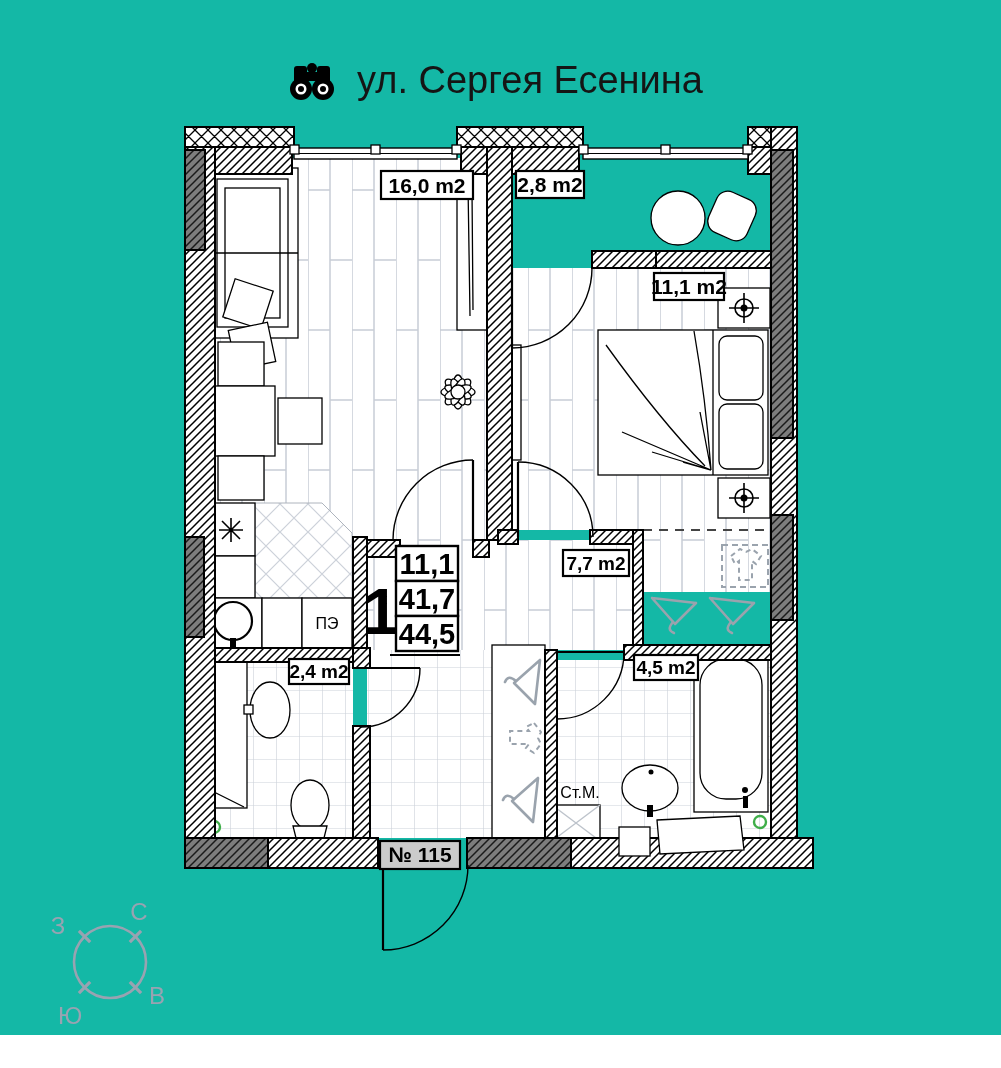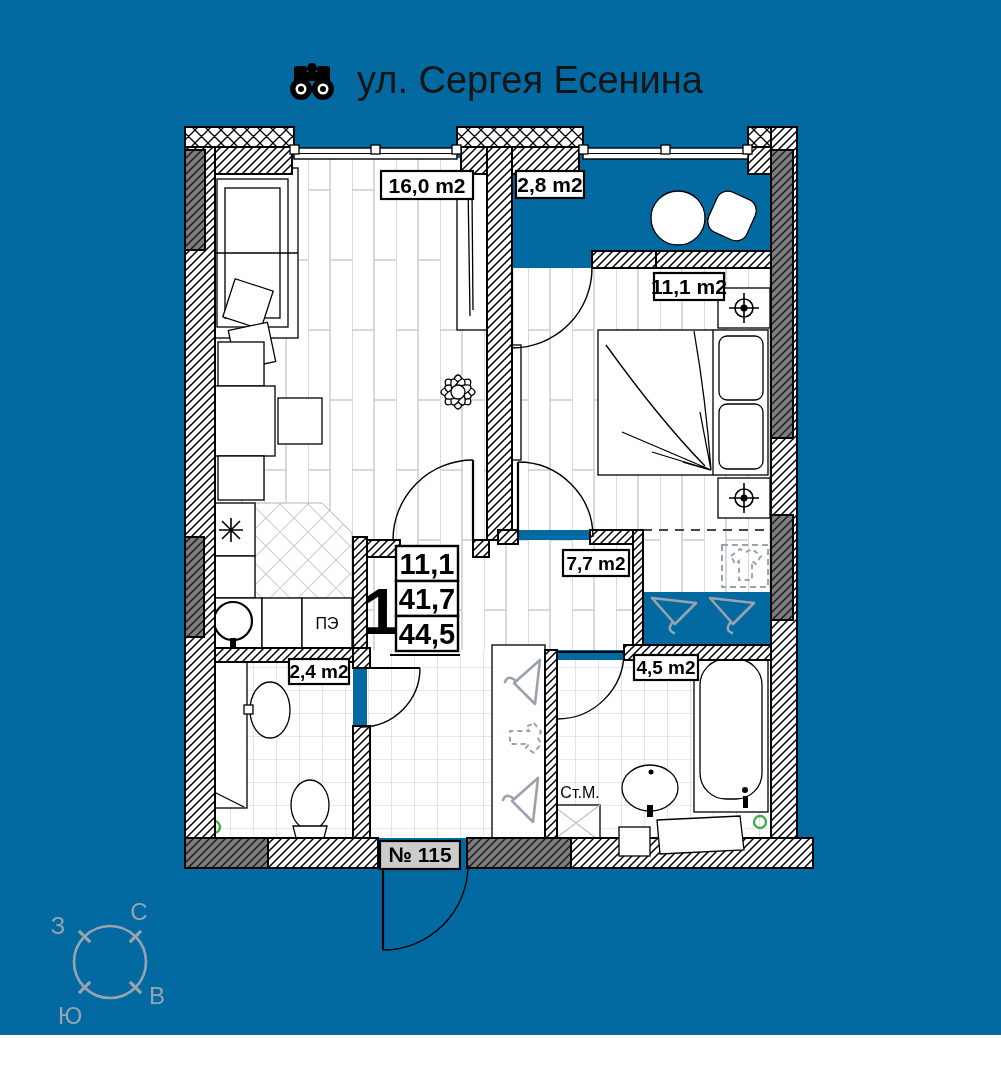--- a/index.html
+++ b/index.html
@@ -1,16 +1,16 @@
 <!DOCTYPE html>
 <html><head>
 <meta charset="utf-8">
 <style>
   html,body{margin:0;padding:0;background:#ffffff;}
-  .page{position:relative;width:1001px;height:1035px;background:#0369a1;overflow:hidden;
+  .page{position:relative;width:1001px;height:1035px;background:#14b8a6;overflow:hidden;
         font-family:"Liberation Sans",sans-serif;text-align:center;}
   svg text{font-family:"Liberation Sans",sans-serif;}
   .title-text{font-size:38px;fill:#151515;}
   .room-lbl{font-size:21px;font-weight:bold;fill:#000;}
   .room-lbl-s{font-size:19px;font-weight:bold;fill:#000;}
   .info-num{font-size:29px;font-weight:bold;fill:#000;}
   .info-one{font-size:64px;font-weight:bold;fill:#000;}
   .apt-num{font-size:21px;font-weight:bold;fill:#000;}
   .small-lbl{font-size:16px;fill:#000;}
   .compass-lbl{font-size:24px;fill:#98a3b1;}

